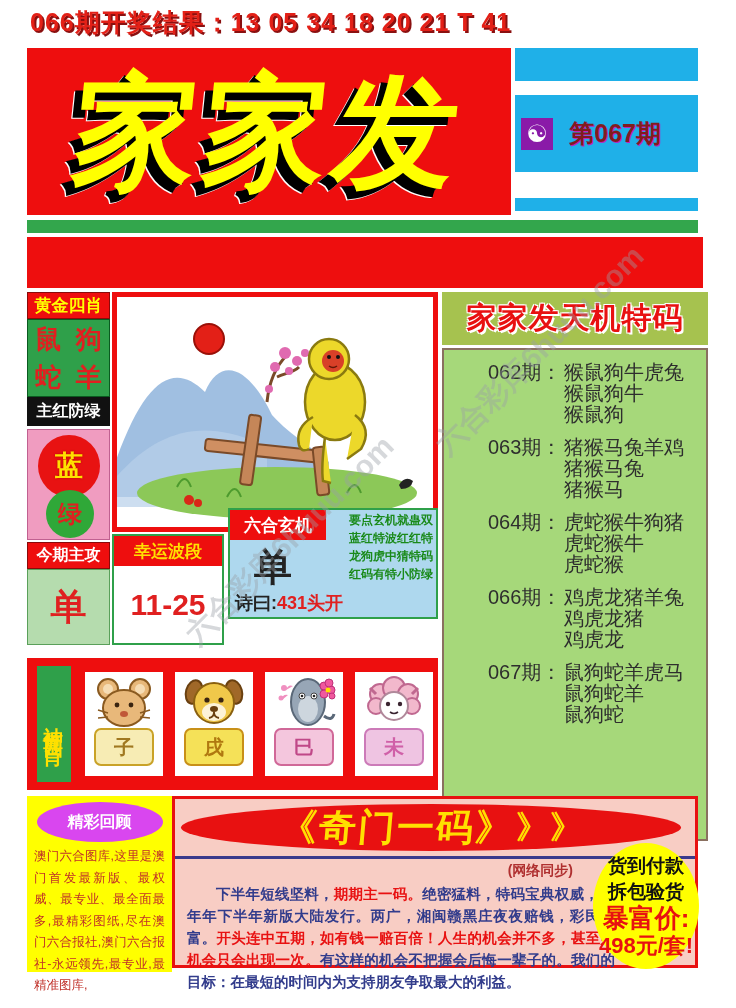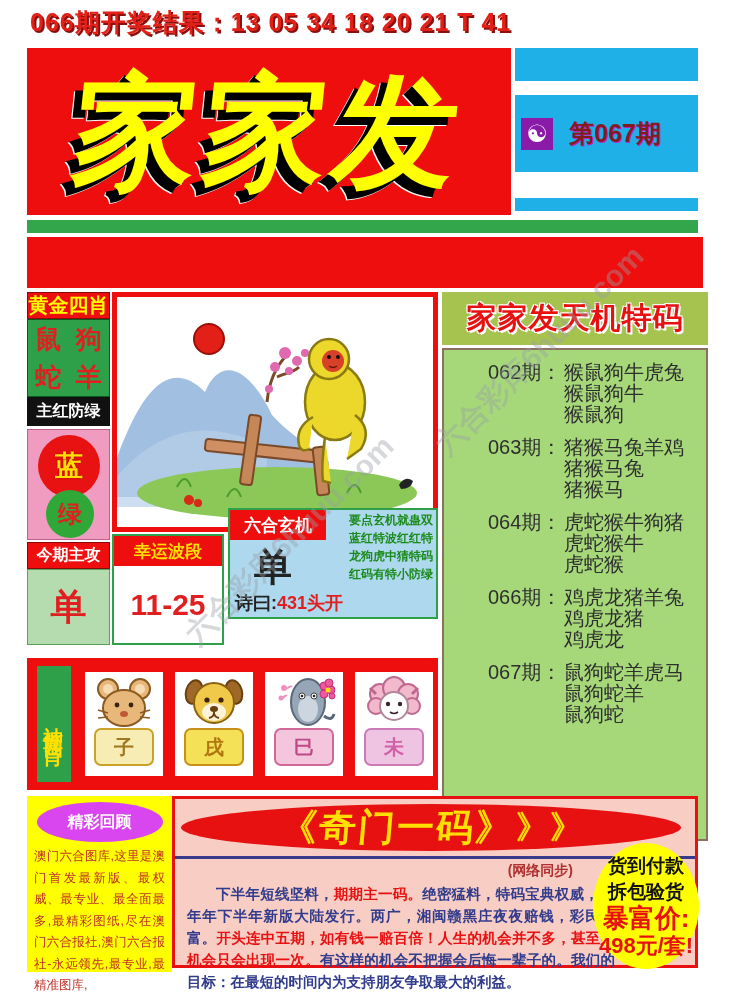--- a/index.html
+++ b/index.html
@@ -23,21 +23,21 @@
   .s3{left:515px;top:198px;width:183px;height:13px;}
   .yinyang{width:32px;height:32px;background:#8a1aa8;margin-left:6px;color:#fff;
            font-size:24px;line-height:32px;text-align:center;}
   .issue{color:#7f1d1d;font-size:25px;font-weight:bold;margin-left:16px;
          text-shadow:1px 1px 0 #c020c0;}
   .greenbar{left:27px;top:220px;width:671px;height:13px;background:#33a64c;}
   .redbar{left:27px;top:237px;width:676px;height:51px;background:#ee0e0e;}
 
   
   .lc{width:83px;left:27px;box-sizing:border-box;text-align:center;}
-  .lc-h{background:#ee0e0e;color:#ffff00;font-weight:bold;font-size:20px;
+  .lc-h{background:#ee0e0e;color:#ffff00;font-weight:bold;font-size:17px;
         display:flex;align-items:center;justify-content:center;border:1px solid #8a0a0a;}
   .gold4{top:292px;height:27px;}
   .animals4{top:319px;height:78px;background:#2fa04a;border:1px solid #0a5a20;
             display:grid;grid-template-columns:1fr 1fr;align-items:center;}
   .animals4 span{color:#e02020;font-size:26px;font-weight:bold;line-height:36px;}
   .blackbox{top:397px;height:29px;background:#111;color:#fff;font-size:16px;font-weight:bold;
             display:flex;align-items:center;justify-content:center;}
   .pinkbox{top:429px;height:111px;background:#f09cc0;border:1px solid #c06090;}
   .circ{border-radius:50%;display:flex;align-items:center;justify-content:center;
         font-weight:bold;position:absolute;}

